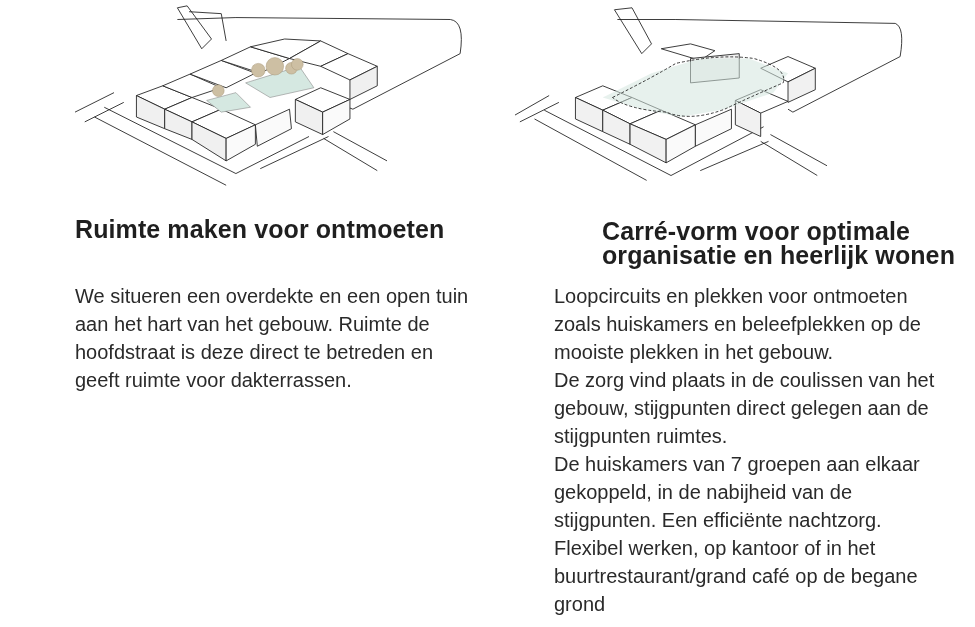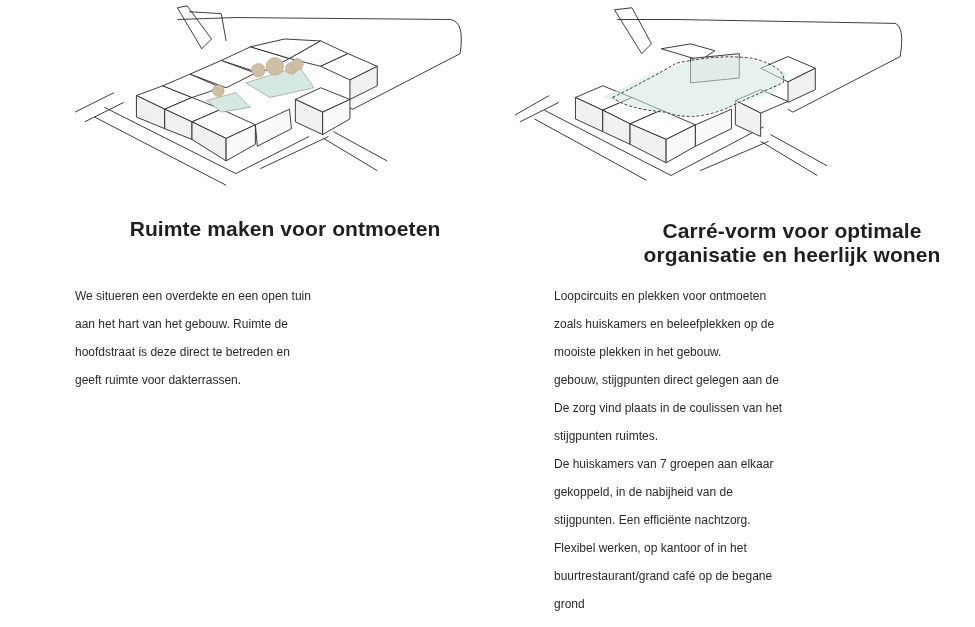--- a/index.html
+++ b/index.html
@@ -2,26 +2,26 @@
 <html><head>
 <meta charset="utf-8">
 <style>
   html, body { margin: 0; padding: 0; background: #ffffff; }
   body { width: 975px; height: 627px; position: relative; overflow: hidden;
          font-family: "Liberation Sans", "DejaVu Sans", sans-serif; color: #222; }
   .illus { position: absolute; top: 0; height: 195px; }
   .illus-left { left: 60px; width: 420px; }
   .illus-right { left: 500px; width: 420px; }
   .illus svg { width: 100%; height: 100%; display: block; }
-  h2 { margin: 0; font-weight: bold; font-size: 21px; line-height: 24px; color: #1f1f1f; letter-spacing: 0.1px; text-align: center; }
+  h2 { margin: 0; font-weight: bold; font-size: 25px; line-height: 24px; color: #1f1f1f; letter-spacing: 0.1px; }
   .title-left { position: absolute; left: 75px; top: 217px; width: 420px; }
   .title-right { position: absolute; left: 554px; top: 219px; width: 380px; margin-left: 48px; }
   .body-left { position: absolute; left: 75px; top: 282px; width: 400px; }
   .body-right { position: absolute; left: 554px; top: 282px; width: 370px; }
-  p.line { margin: 0; font-size: 12px; line-height: 28px; color: #2a2a2a; white-space: nowrap; }
+  p.line { margin: 0; font-size: 20px; line-height: 28px; color: #2a2a2a; white-space: nowrap; }
 </style>
 </head>
 <body>
 
 <div class="illus illus-left">
   <svg viewBox="0 0 420 200" fill="none" stroke="#222" stroke-width="0.9">
 
     <path d="M115 20 L175 18 L395 20 Q410 22 405 55 L295 112 L290 110"></path>
     <path d="M115 8 L125 6 L150 40 L140 50 Z"></path>
     <path d="M127 12 L160 14 L165 42"></path>
@@ -109,22 +109,22 @@
 </div>
 
 <h2 class="title-right">
   <span style="display:block">Carré-vorm voor optimale</span>
   <span style="display:block">organisatie en heerlijk wonen</span>
 </h2>
 <div class="body-right">
   <p class="line">Loopcircuits en plekken voor ontmoeten</p>
   <p class="line">zoals huiskamers en beleefplekken op de</p>
   <p class="line">mooiste plekken in het gebouw.</p>
+  <p class="line">De zorg vind plaats in de coulissen van het</p>
   <p class="line">gebouw, stijgpunten direct gelegen aan de</p>
-  <p class="line">De zorg vind plaats in de coulissen van het</p>
   <p class="line">stijgpunten ruimtes.</p>
   <p class="line">De huiskamers van 7 groepen aan elkaar</p>
   <p class="line">gekoppeld, in de nabijheid van de</p>
   <p class="line">stijgpunten. Een efficiënte nachtzorg.</p>
   <p class="line">Flexibel werken, op kantoor of in het</p>
   <p class="line">buurtrestaurant/grand café op de begane</p>
   <p class="line">grond</p>
 </div>
 
 </body></html>

